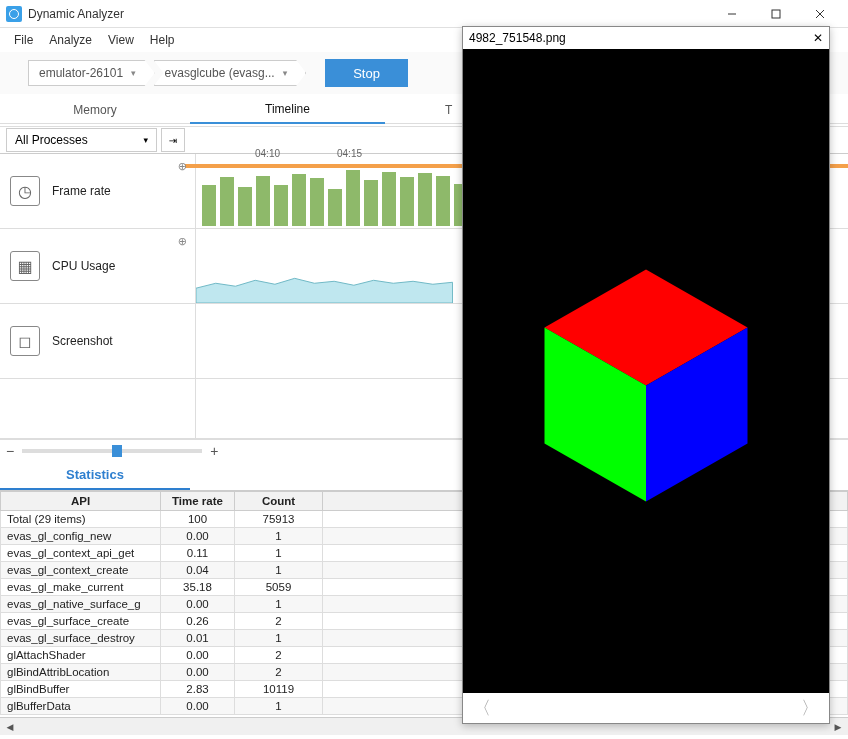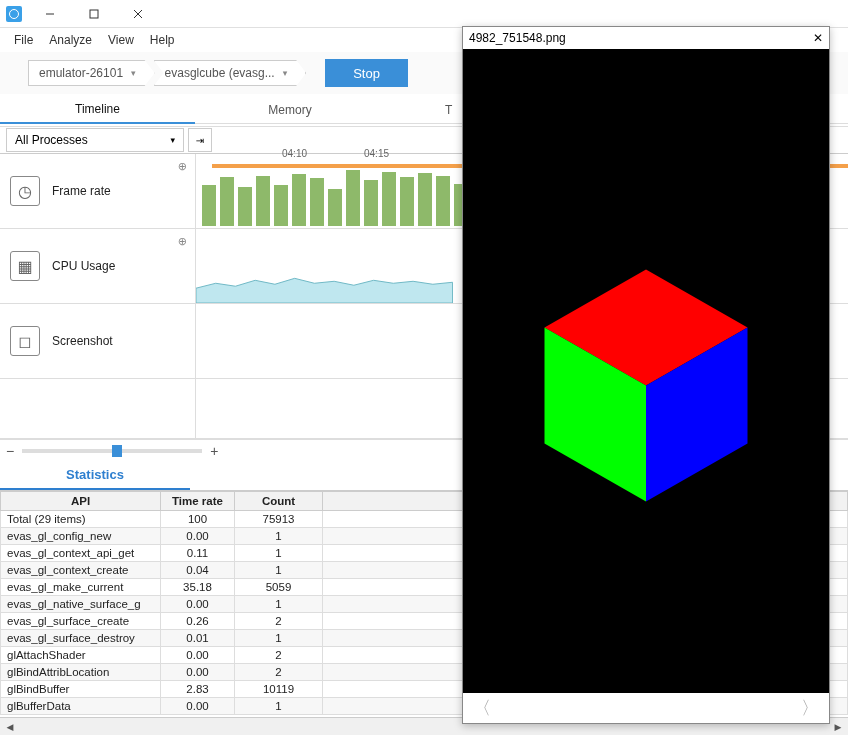--- a/index.html
+++ b/index.html
@@ -25,21 +25,21 @@
 .crumb-chev { color:#888; margin-left:8px; font-size:9px; }
 .stopbtn { margin-left: 20px; height: 28px; padding: 0 28px; background: #3a8fd8; color: #fff; border: none; font-size: 13px; }
 
 
 .section-tabs { height: 32px; display: flex; align-items: center; font-size: 12px; color: #555; }
 .section-tab { flex:1; text-align:center; padding:6px 0; border-bottom:1px solid #ddd; }
 .section-tab.active { border-bottom:2px solid #3a8fd8; color:#111; }
 
 
 .timeline-hdr { height: 28px; display:flex; align-items:center; border-top:1px solid #ddd; border-bottom:1px solid #ccc; }
-.proc-select { width:178px; height:24px; margin-left:6px; display:flex; align-items:center; justify-content:space-between; padding:0 8px; font-size:12px; border:1px solid #ccc; background:#fff; }
+.proc-select { width:151px; height:24px; margin-left:6px; display:flex; align-items:center; justify-content:space-between; padding:0 8px; font-size:12px; border:1px solid #ccc; background:#fff; }
 .ruler-btn { width:24px; height:24px; border:1px solid #ccc; margin-left:4px; display:flex; align-items:center; justify-content:center; font-size:10px; background:#fff; }
 .time-ruler { flex:1; position:relative; font-size:10px; color:#666; }
 .time-tick { position:absolute; top:8px; }
 .ruler-range { position:absolute; left:0; right:0; top:24px; height:4px; background:#f4a04a; }
 
 
 .metrics { display:flex; }
 .metrics-left { width:195px; }
 .metric-row { height:75px; border-bottom:1px solid #ddd; display:flex; align-items:center; padding:0 10px; position:relative; }
 .metric-icon { width:30px; height:30px; border:1.5px solid #888; border-radius:3px; margin-right:12px; display:flex; align-items:center; justify-content:center; color:#666; }
@@ -79,20 +79,21 @@
 .preview-body { flex:1; background:#000; display:flex; align-items:center; justify-content:center; }
 .preview-nav { height:30px; display:flex; align-items:center; justify-content:space-between; padding:0 10px; font-size:18px; color:#aaa; }
 
 .cube svg { display:block; }
 </style>
 </head>
 <body>
 
 <div class="titlebar">
   <div class="app-icon"></div>
+  <div class="title">Dynamic Analyzer</div>
   <div class="winbtns">
     <div class="winbtn">
         <svg viewBox="0 0 10 10">
           <line x1="1" y1="5" x2="9" y2="5" stroke="#333"></line>
         </svg>
       </div>
     <div class="winbtn">
         <svg viewBox="0 0 10 10">
           <rect x="1" y="1" width="8" height="8" fill="none" stroke="#333"></rect>
         </svg>
@@ -120,22 +121,22 @@
     <span class="crumb-chev">▾</span>
   </div>
   <div class="crumb">
     <span>evasglcube (evasg...</span>
     <span class="crumb-chev">▾</span>
   </div>
   <button class="stopbtn">Stop</button>
 </div>
 
 <div class="section-tabs">
+  <div class="section-tab" style="flex:0 0 190px">Memory</div>
   <div class="section-tab active" style="flex:0 0 195px">Timeline</div>
-  <div class="section-tab" style="flex:0 0 190px">Memory</div>
   <div class="section-tab" style="flex:1;text-align:left;padding-left:60px">T</div>
 </div>
 
 <div class="timeline-hdr">
   <div class="proc-select">
     <span>All Processes</span>
     <span style="font-size:9px">▾</span>
   </div>
   <div class="ruler-btn">⇥</div>
   <div class="time-ruler">

